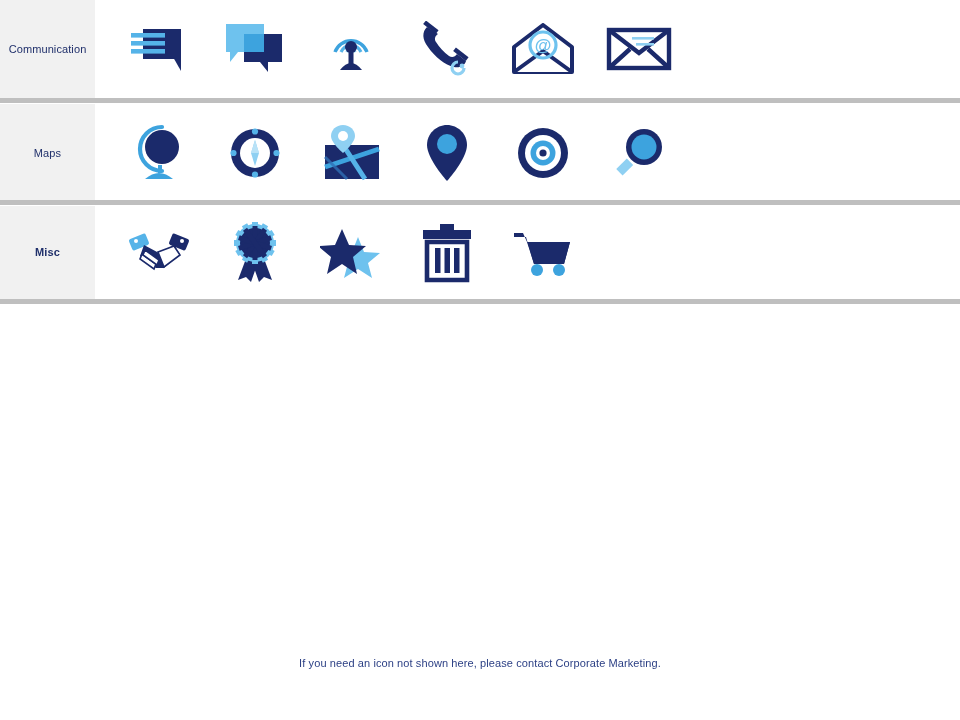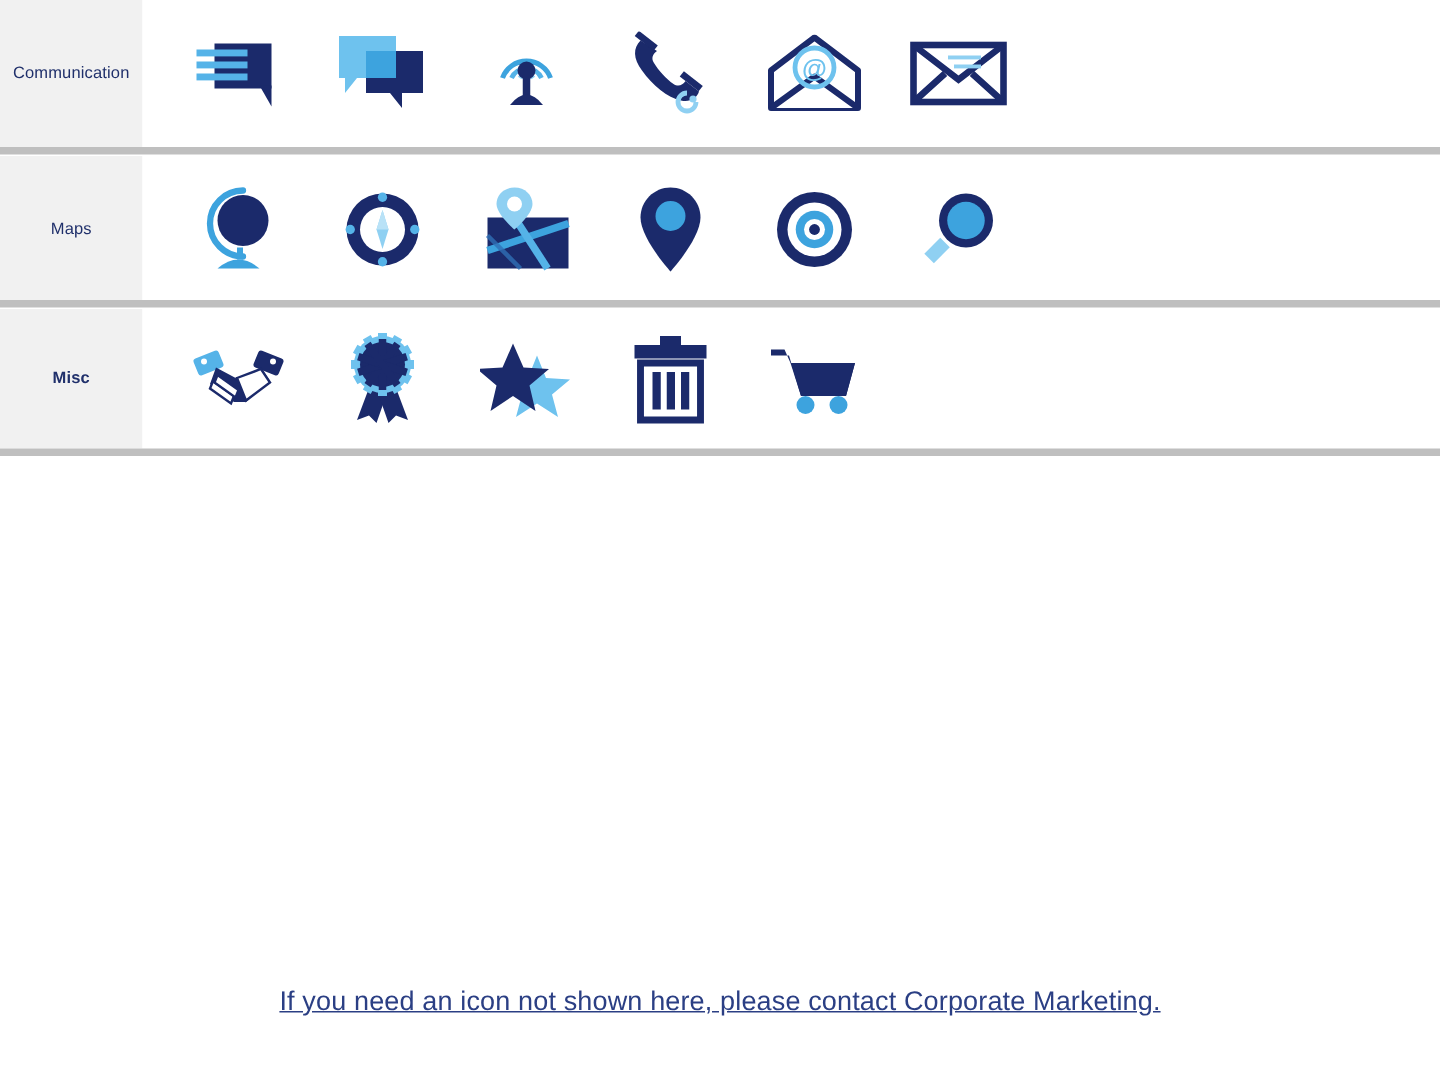--- a/index.html
+++ b/index.html
@@ -85,24 +85,23 @@
   .divider-2 { top: 200px; }
   .divider-3 { top: 299px; }
 
   
   .footer-note {
     position: absolute;
     left: 0;
     top: 657px;
     width: 960px;
     text-align: center;
-    font-size: 18px;
+    font-size: 11px;
     color: #2b3f84;
     letter-spacing: 0.1px;
-    text-decoration: underline;
   }
 </style>
 </head>
 <body>
 
 <div class="sheet">
 
   <div class="row row-communication">
     <div class="row-label">
       <span>Communication</span>

